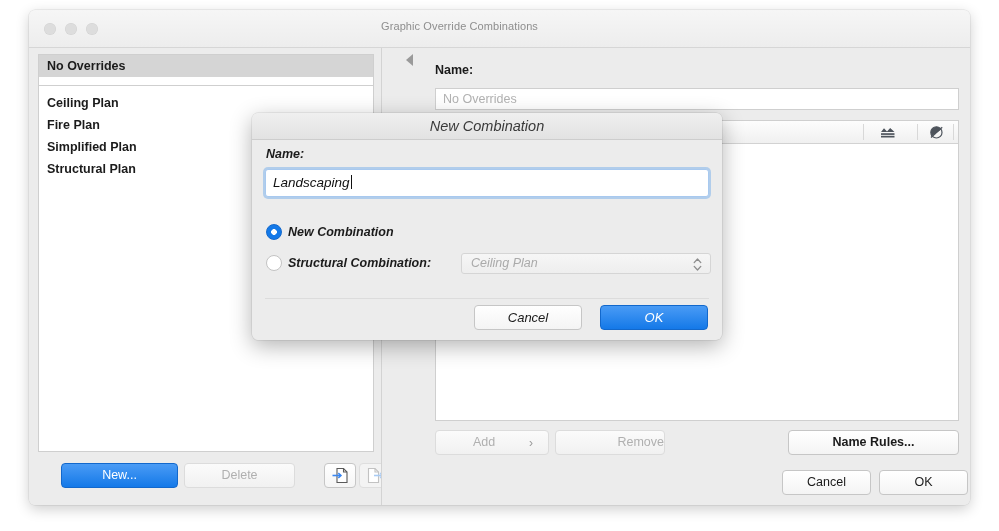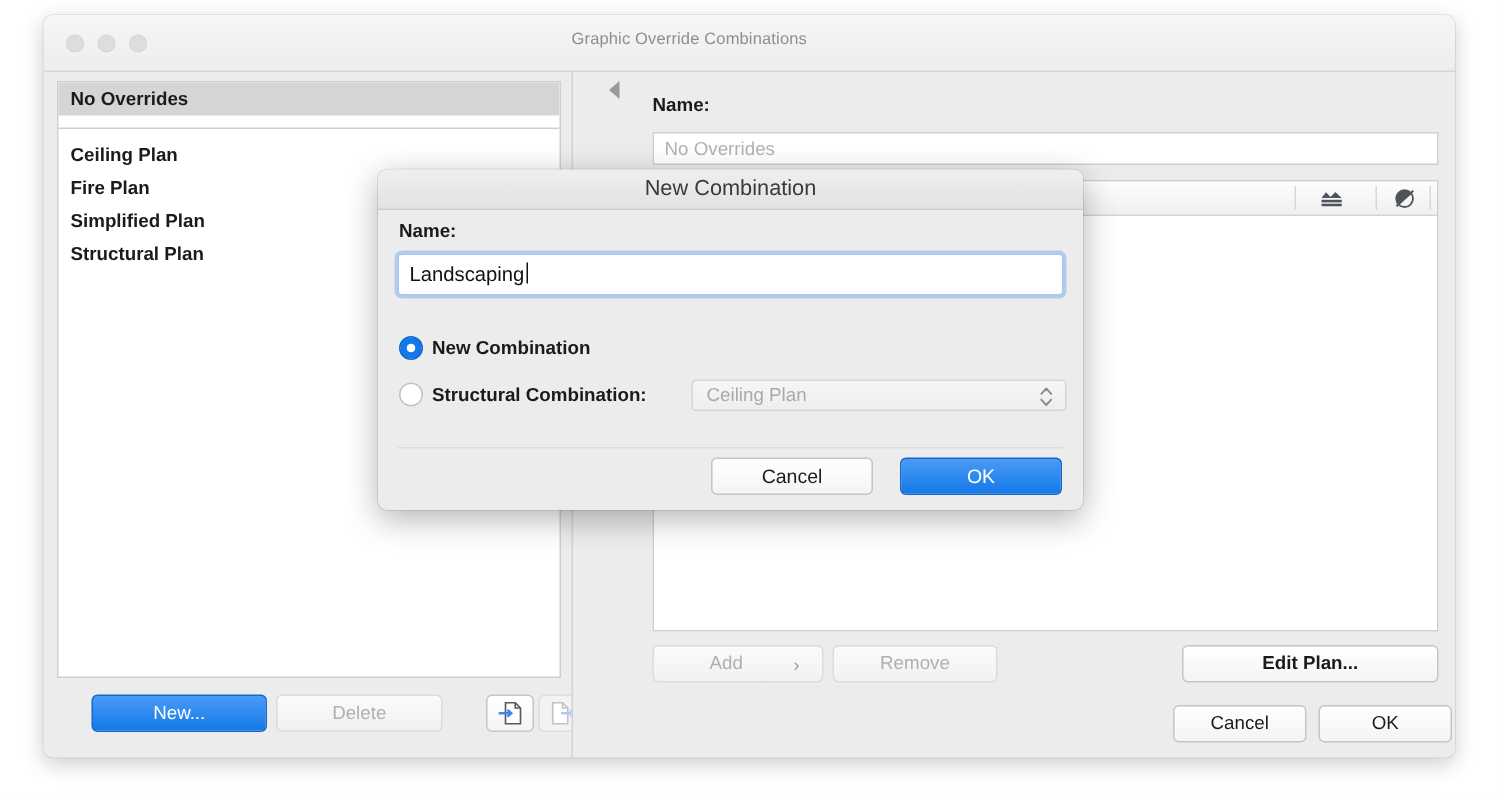--- a/index.html
+++ b/index.html
@@ -263,20 +263,21 @@
     left: 93px; top: 6px;
     font-size: 12px;
     color: #9a9a9a;
     line-height: 12px;
   }
   #btn-remove {
     position: absolute;
     left: 120px; top: 0;
     width: 110px; height: 25px;
     line-height: 23px;
+    text-align: right;
   }
   #btn-edit-rules {
     position: absolute;
     left: 353px; top: 0;
     width: 171px; height: 25px;
     line-height: 23px;
     font-weight: bold;
   }
 
   #btn-cancel-main {
@@ -296,20 +297,21 @@
   .sheet {
     position: absolute;
     left: 252px;
     top: 113px;
     width: 470px;
     height: 227px;
     background: #ececec;
     border-radius: 6px;
     box-shadow: 0 6px 22px rgba(0,0,0,0.30), 0 0 0 0.5px rgba(0,0,0,0.12);
     overflow: hidden;
+    font-style: italic;
   }
   .sheet-titlebar {
     position: absolute;
     left: 0; top: 0;
     width: 470px;
     height: 27px;
     background: linear-gradient(to bottom, #efefef, #e2e2e2);
     border-bottom: 1px solid #cdcdcd;
     box-sizing: border-box;
   }
@@ -515,21 +517,21 @@
 
         </div>
       </div>
 
       <div class="btnrow">
         <div class="btn disabled" id="btn-add">
           <span>Add</span>
           <span class="add-chevron">›</span>
         </div>
         <div class="btn disabled" id="btn-remove">Remove</div>
-        <div class="btn" id="btn-edit-rules">Edit Plan...</div>
+        <div class="btn" id="btn-edit-rules">Name Rules...</div>
       </div>
 
       <div class="btn" id="btn-cancel-main">Cancel</div>
       <div class="btn" id="btn-ok-main">OK</div>
     </div>
   </div>
 
   <div class="sheet">
     <div class="sheet-titlebar">
       <div class="sheet-title">New Combination</div>

